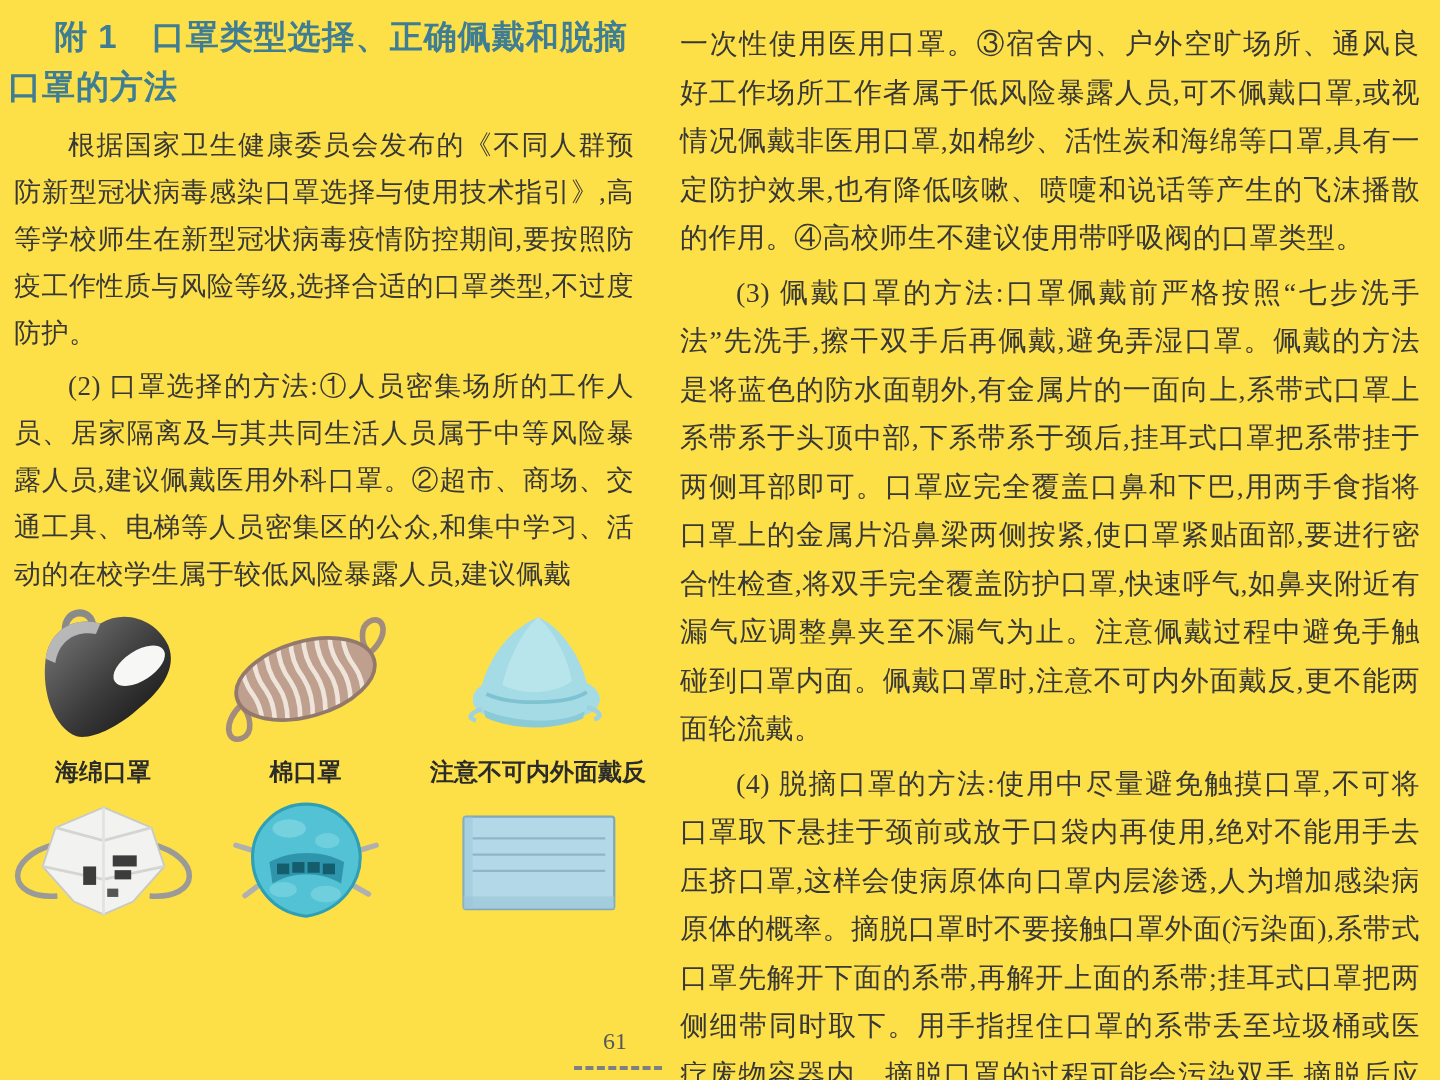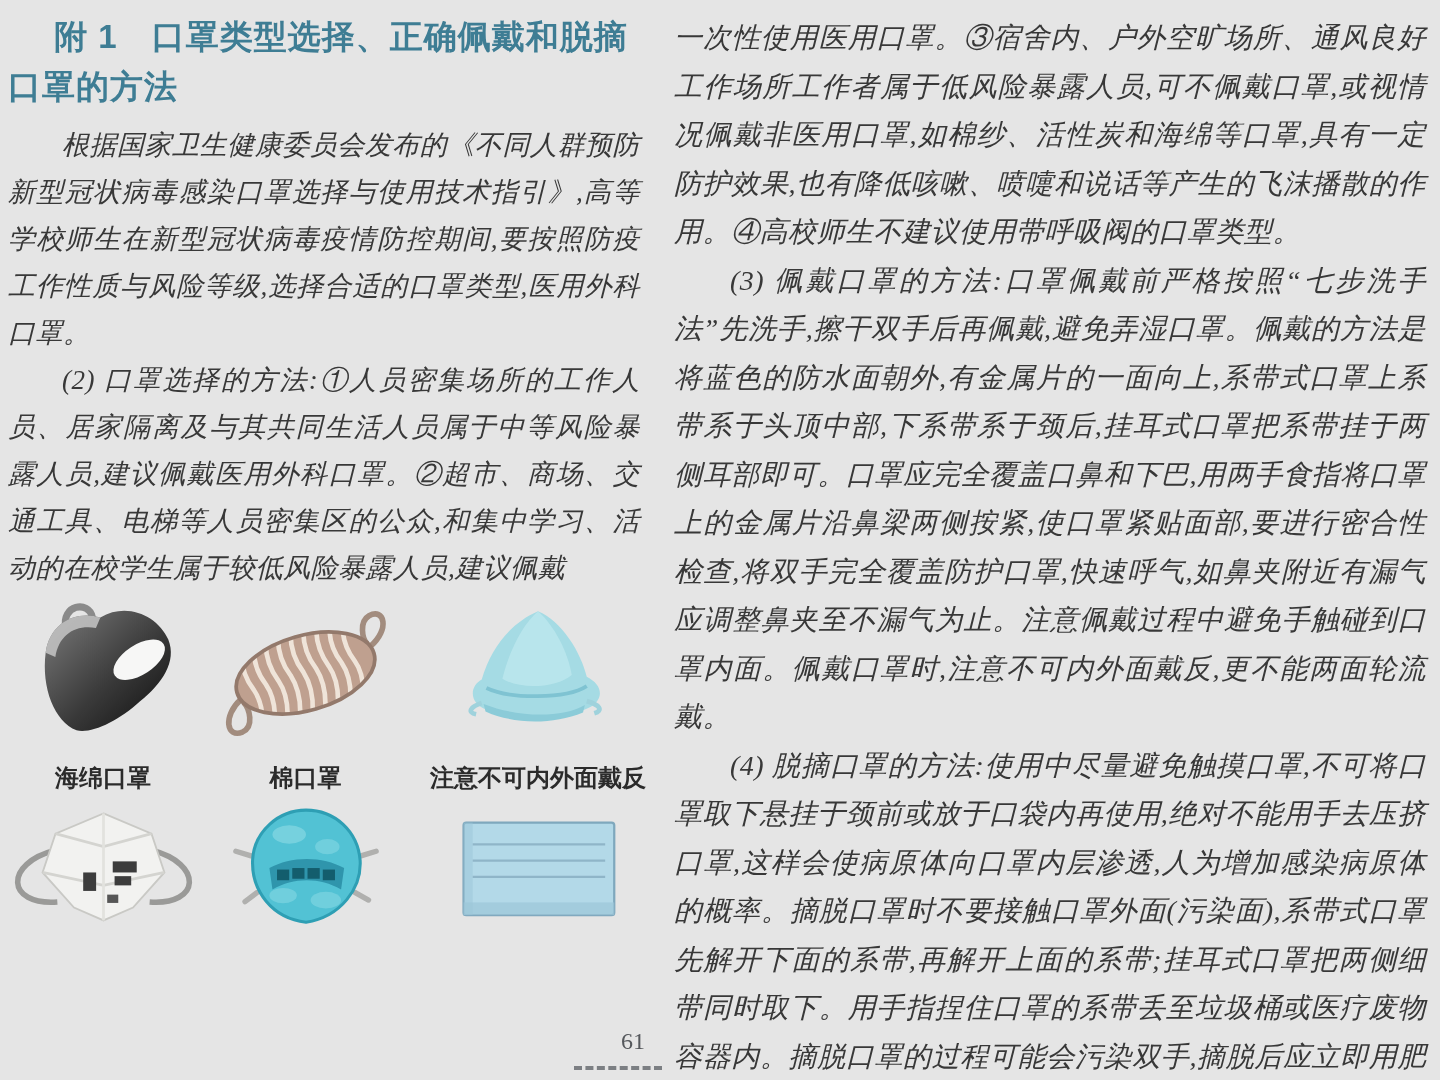--- a/index.html
+++ b/index.html
@@ -4,67 +4,66 @@
 <style>
   html,body{margin:0;padding:0;}
   body{
     width:1440px;height:1080px;
     background:#fdfdfc;
     font-family:"Liberation Serif","DejaVu Serif",serif;
     color:#383838;
     overflow:hidden;
     position:relative;
   }
-  .page{position:absolute;inset:0;background:#e5e5e5;}
+  .page{position:absolute;inset:0;background:#fde047;}
 
   
   .col-left{
     position:absolute;left:8px;top:12px;width:632px;
   }
   .doc-title{
     font-family:"Liberation Sans","DejaVu Sans",sans-serif;
     font-weight:bold;
     font-size:33px;line-height:50px;
     color:#3e7d94;
     text-indent:1.4em;
     margin:0 0 10px 0;
     letter-spacing:1px;
   }
   .para{
     font-size:27px;line-height:47px;
     text-align:justify;
     text-indent:2em;
-    margin:0;
+    margin:6px;
     letter-spacing:.5px;
-    font-style:italic;
   }
   .para.continuation{text-indent:0;}
 
   
   .figure{margin-top:6px;width:660px;}
   .mask-grid{
     display:grid;
     grid-template-columns:190px 215px 250px;
     column-gap:0;
   }
   .mask-cell{
     display:flex;flex-direction:column;align-items:center;justify-content:flex-end;
   }
   .mask-cell .img{display:flex;align-items:center;justify-content:center;}
   .mask-label{
     font-family:Liberation Serif, serif;
     font-weight:bold;font-size:24px;color:#2b2b2b;
-    margin-top:14px;white-space:nowrap;
+    margin-top:2px;white-space:nowrap;
   }
   .row2{margin-top:10px;}
 
   
   .page-number{
     position:absolute;left:585px;top:1028px;width:60px;
-    text-align:right;font-size:24px;color:#55585c;
+    text-align:center;font-size:24px;color:#55585c;
   }
   .page-dashes{
     position:absolute;left:574px;top:1066px;width:88px;height:0;
     border-top:4px dashed #7c7f83;
   }
 
   
   .col-right{
     position:absolute;left:674px;top:14px;width:752px;
   }
@@ -74,21 +73,21 @@
 </style>
 </head>
 <body>
 
 <div class="page">
 
   <div class="col-left">
 
     <h1 class="doc-title">附 1　口罩类型选择、正确佩戴和脱摘口罩的方法</h1>
 
-    <p class="para">根据国家卫生健康委员会发布的《不同人群预防新型冠状病毒感染口罩选择与使用技术指引》,高等学校师生在新型冠状病毒疫情防控期间,要按照防疫工作性质与风险等级,选择合适的口罩类型,医用外科口罩。</p>
+    <p class="para">根据国家卫生健康委员会发布的《不同人群预防新型冠状病毒感染口罩选择与使用技术指引》,高等学校师生在新型冠状病毒疫情防控期间,要按照防疫工作性质与风险等级,选择合适的口罩类型,不过度防护。</p>
     <p class="para">(2) 口罩选择的方法:①人员密集场所的工作人员、居家隔离及与其共同生活人员属于中等风险暴露人员,建议佩戴医用外科口罩。②超市、商场、交通工具、电梯等人员密集区的公众,和集中学习、活动的在校学生属于较低风险暴露人员,建议佩戴</p>
 
     <div class="figure">
 
       <div class="mask-grid">
 
         <div class="mask-cell">
           <div class="img">
             <svg width="180" height="150" viewBox="0 0 200 170">
               <defs>

